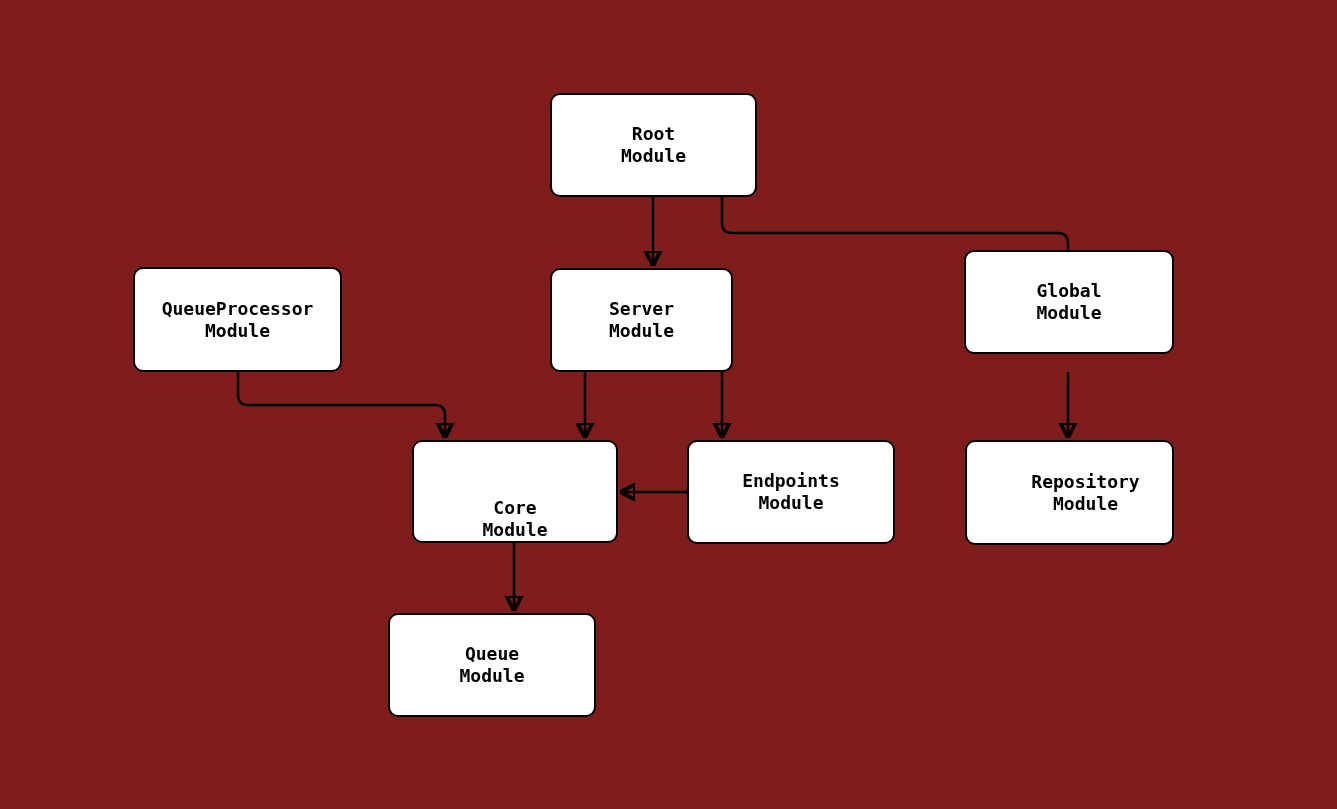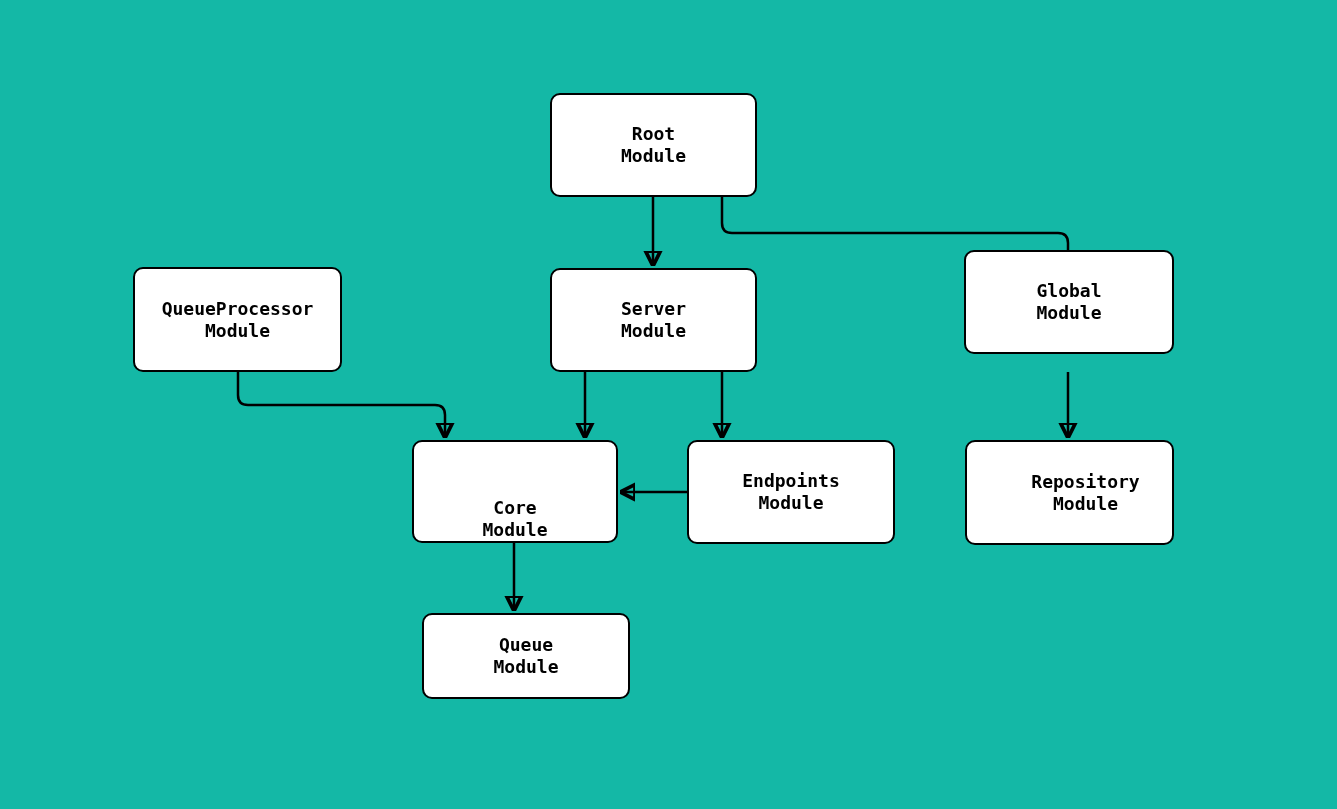--- a/index.html
+++ b/index.html
@@ -4,21 +4,21 @@
 <style>
   html, body {
     margin: 0;
     padding: 0;
     background: #ffffff;
   }
   .canvas {
     position: relative;
     width: 1337px;
     height: 809px;
-    background: #14b8a6;
+    background: #7f1d1d;
     font-family: "DejaVu Sans Mono", "Liberation Mono", monospace;
     overflow: hidden;
   }
   .edges-layer {
     position: absolute;
     left: 0;
     top: 0;
     width: 1337px;
     height: 809px;
   }
@@ -41,26 +41,26 @@
     font-size: 18px;
     line-height: 22px;
     font-weight: bold;
     color: #000000;
     text-align: center;
     white-space: pre-line;
   }
   
   .n-root          { left: 550px; top:  93px; width: 207px; height: 104px; }
   .n-queueprocessor{ left: 133px; top: 267px; width: 209px; height: 105px; }
-  .n-server        { left: 550px; top: 268px; width: 207px; height: 104px; }
+  .n-server        { left: 550px; top: 268px; width: 183px; height: 104px; }
   .n-global        { left: 964px; top: 250px; width: 210px; height: 104px; }
   .n-core          { left: 412px; top: 440px; width: 206px; height: 103px; align-items: flex-end; }
   .n-endpoints     { left: 687px; top: 440px; width: 208px; height: 104px; align-items: center; }
   .n-repository    { left: 965px; top: 440px; width: 209px; height: 105px; padding-left: 32px; }
-  .n-queue         { left: 422px; top: 613px; width: 208px; height: 86px; }
+  .n-queue         { left: 388px; top: 613px; width: 208px; height: 104px; }
 </style>
 </head>
 <body>
 
 <div class="canvas">
 
   <svg class="edges-layer" viewBox="0 0 1337 809" xmlns="http://www.w3.org/2000/svg">
     <defs>
       <marker id="arrowhead" viewBox="0 0 10 10" refX="10" refY="5" markerWidth="6" markerHeight="9" orient="auto">
         <path d="M 0 0 L 10 5 L 0 10 z" fill="#000000" stroke="none"></path>

